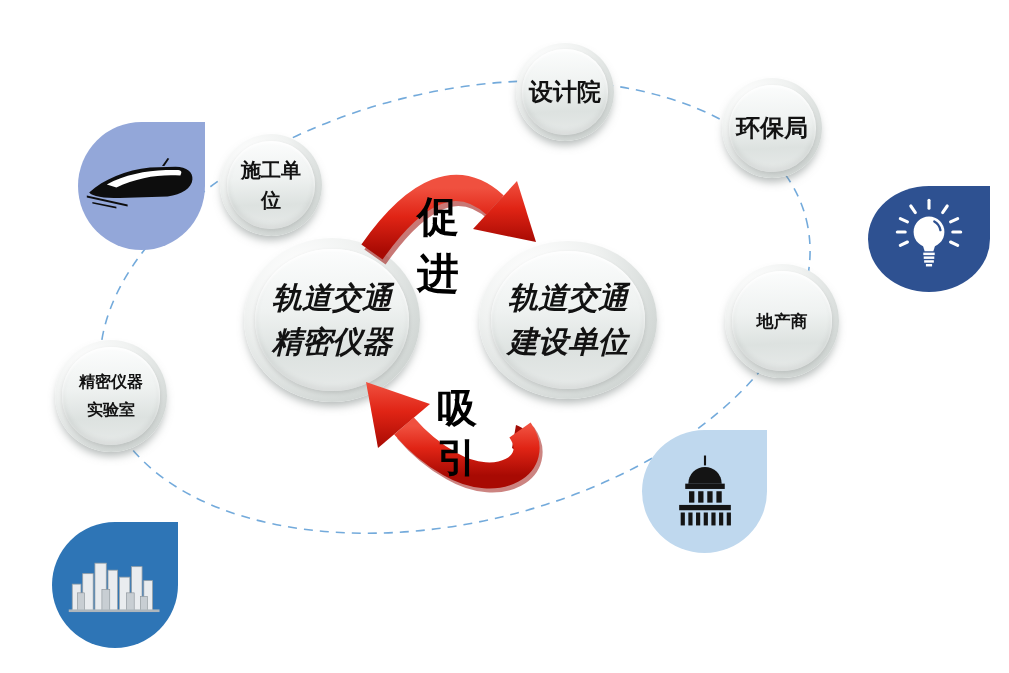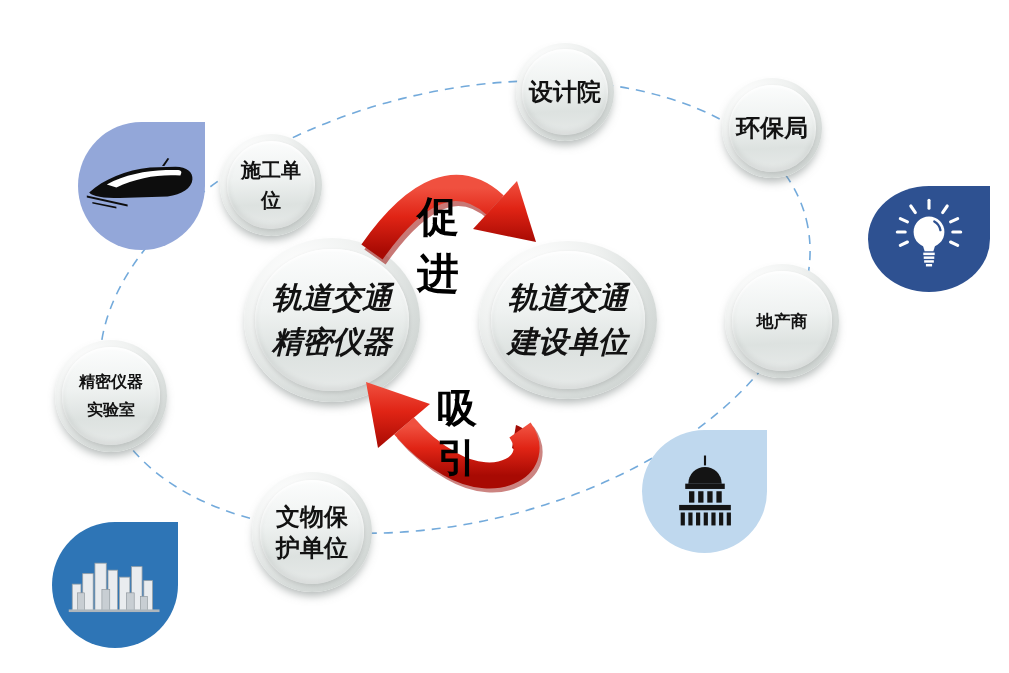--- a/index.html
+++ b/index.html
@@ -107,26 +107,20 @@
   <div class="bubble" id="sat-dev">
     <div class="txt">
       <span>地产商</span>
       <span></span>
     </div>
   </div>
   <div class="bubble" id="sat-lab">
     <div class="txt">
       <span>精密仪器</span>
       <span>实验室</span>
-    </div>
-  </div>
-  <div class="bubble" id="sat-heritage">
-    <div class="txt">
-      <span>文物保</span>
-      <span>护单位</span>
     </div>
   </div>
 
   <div class="drop" id="drop-train">
     <svg width="112" height="66" viewBox="0 0 140 80">
       <path d="M4 48 C22 32 50 20 80 17 L112 16 C126 16 134 23 133 32 C132 43 120 51 102 53 L42 55 C22 55 8 53 4 48 Z" fill="#0d0d0d"></path>
       <path d="M26 38 C48 26 74 21 100 20 L114 20 C118 20 120 22 119 24 L118 27 C94 25 64 29 38 42 Z" fill="#ffffff"></path>
       <path d="M95 15 L102 5 L104 6 L98 15 Z" fill="#0d0d0d"></path>
       <path d="M1 52 L52 63 L52 65.5 L1 54.5 Z" fill="#0d0d0d"></path>
       <path d="M8 60 L38 66 L38 68 L8 62 Z" fill="#0d0d0d"></path>

